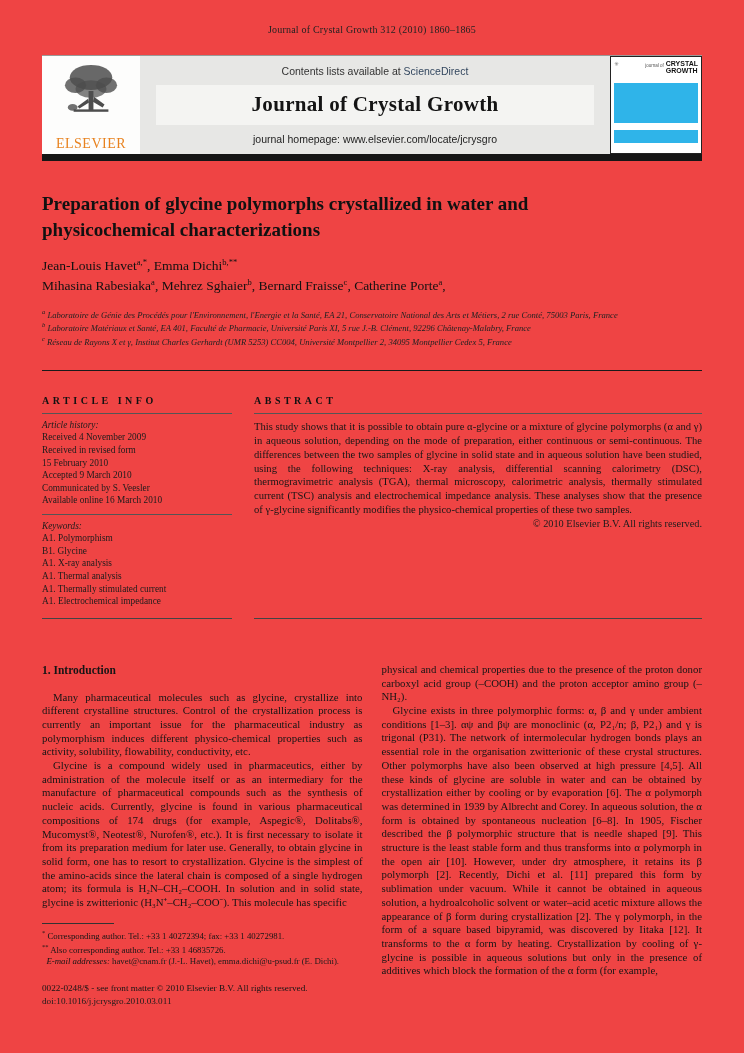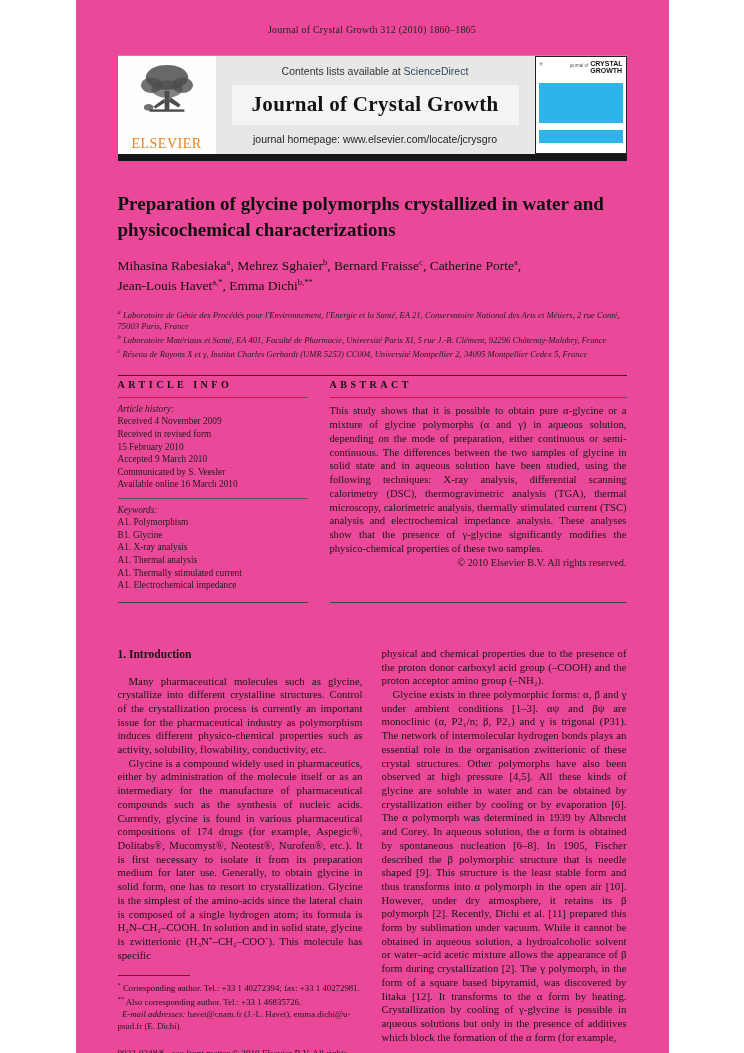--- a/index.html
+++ b/index.html
@@ -1,19 +1,19 @@
 <!DOCTYPE html>
 <html><head>
 <meta charset="utf-8">
 <style>
   * { margin:0; padding:0; box-sizing:border-box; }
   html,body { background:#ffffff; }
   .page {
-    position:relative; width:593px; height:1053px; margin:0 auto;
-    background:#ec4899; overflow:hidden;
+    position:relative; width:744px; height:1053px; margin:0 auto;
+    background:#ef4444; overflow:hidden;
     font-family:"Liberation Serif", serif; color:#1c1c1c;
     padding:24px 42px 0 42px;
   }
   
   .citation { text-align:center; font-size:10px; color:#222; letter-spacing:0.2px; }
 
   
   .banner-wrap { margin-top:20px; border-top:1px solid #9a9a98; }
   .banner { display:flex; align-items:stretch; background:#e7e7e5; }
   .logo-box { width:98px; background:#fdfdfc; display:flex; flex-direction:column; align-items:center; justify-content:flex-end; padding:6px 4px 2px; }
@@ -36,21 +36,21 @@
   .banner-bar { height:7px; background:#161616; }
 
   
   .article-title { margin-top:30px; font-size:19px; font-weight:bold; line-height:1.38; color:#111; }
   .authors { margin-top:12px; font-size:13.5px; line-height:1.45; color:#111; }
   .authors sup { font-size:8.5px; }
   .affiliations { margin-top:11px; font-size:8.6px; font-style:italic; line-height:1.4; color:#222; }
   .affiliations sup { font-size:6.5px; font-style:italic; }
 
   
-  .info-box { margin-top:15px; border-top:1px solid #1a1a1a; display:flex; align-items:stretch; padding-top:3px; }
+  .info-box { margin-top:22px; border-top:1px solid #1a1a1a; display:flex; align-items:stretch; padding-top:24px; }
   .info-left { width:190px; margin-right:22px; display:flex; flex-direction:column; border-bottom:1px solid #444; padding-bottom:10px; }
   .info-right { flex:1; display:flex; flex-direction:column; border-bottom:1px solid #444; padding-bottom:10px; }
   .sec-head { font-size:10px; font-weight:bold; letter-spacing:3.5px; color:#111; }
   .mid-rule { border-top:1px solid #555; margin:7px 0 6px; }
   .hist-label, .kw-label { font-size:9.3px; font-style:italic; margin-bottom:1px; }
   .hist-line, .kw-line { font-size:9.3px; line-height:1.36; }
   .abstract-text { font-size:10.6px; line-height:1.3; text-align:justify; color:#161616; }
   .abstract-copy { font-size:10.3px; text-align:right; margin-top:1px; }
 
   
@@ -127,24 +127,24 @@
     <div class="banner-bar"></div>
   </div>
 
   <h1 class="article-title">
     <span>Preparation of glycine polymorphs crystallized in water and</span><br>
     <span>physicochemical characterizations</span>
   </h1>
 
   <div class="authors">
     <div>
+      <span><span>Jean-Louis Havet</span><sup>a,*</sup><span>, </span></span><span><span>Emma Dichi</span><sup>b,**</sup></span>
+    </div>
+    <div>
       <span><span>Mihasina Rabesiaka</span><sup>a</sup><span>, </span></span><span><span>Mehrez Sghaier</span><sup>b</sup><span>, </span></span><span><span>Bernard Fraisse</span><sup>c</sup><span>, </span></span><span><span>Catherine Porte</span><sup>a</sup><span>,</span></span>
-    </div>
-    <div>
-      <span><span>Jean-Louis Havet</span><sup>a,*</sup><span>, </span></span><span><span>Emma Dichi</span><sup>b,**</sup></span>
     </div>
   </div>
 
   <div class="affiliations">
     <div><sup>a</sup><span> Laboratoire de Génie des Procédés pour l'Environnement, l'Energie et la Santé, EA 21, Conservatoire National des Arts et Métiers, 2 rue Conté, 75003 Paris, France</span></div>
     <div><sup>b</sup><span> Laboratoire Matériaux et Santé, EA 401, Faculté de Pharmacie, Université Paris XI, 5 rue J.-B. Clément, 92296 Châtenay-Malabry, France</span></div>
     <div><sup>c</sup><span> Réseau de Rayons X et γ, Institut Charles Gerhardt (UMR 5253) CC004, Université Montpellier 2, 34095 Montpellier Cedex 5, France</span></div>
   </div>
 
   <div class="info-box">

